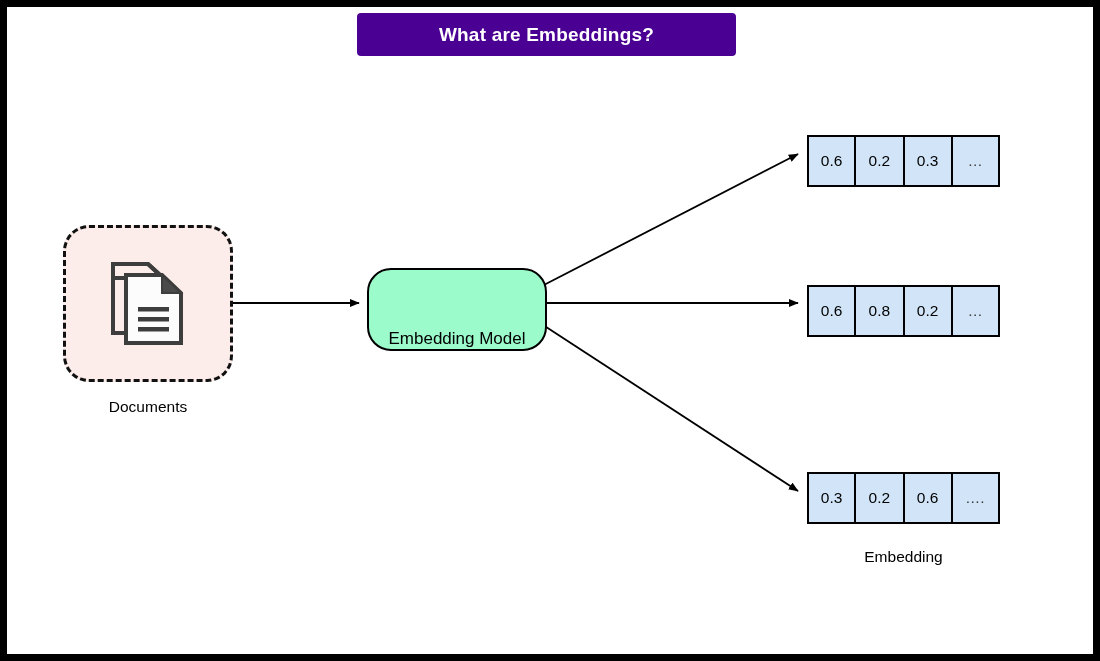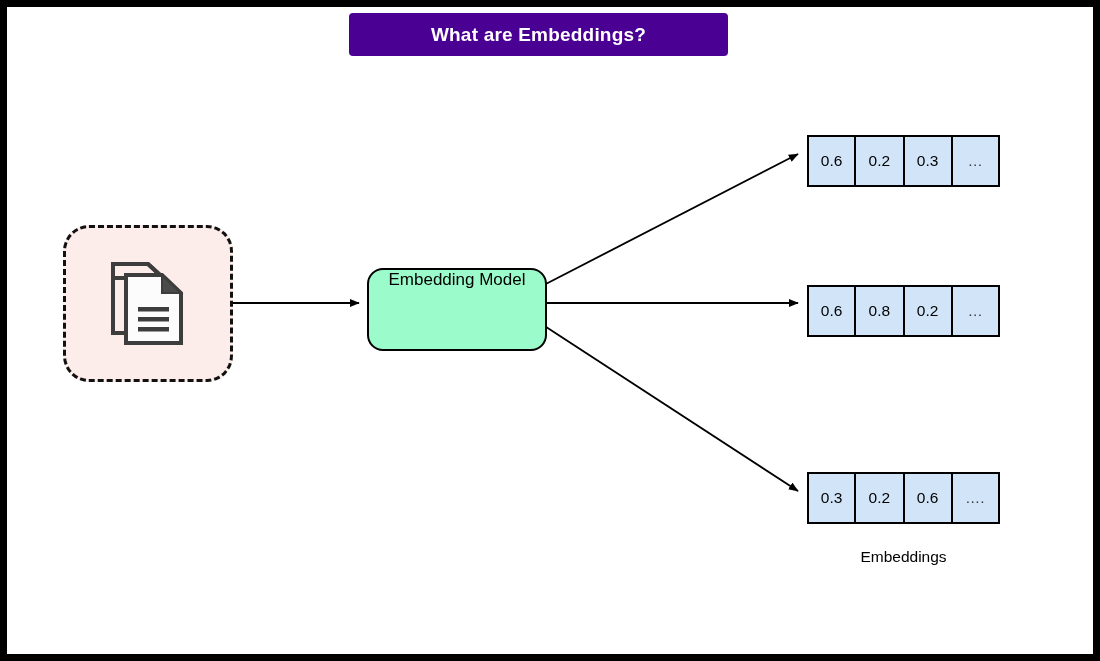--- a/index.html
+++ b/index.html
@@ -27,21 +27,21 @@
     left: 7px;
     top: 7px;
     width: 1086px;
     height: 647px;
     background: #ffffff;
     overflow: hidden;
   }
   
   #title-banner {
     position: absolute;
-    left: 342px;
+    left: 350px;
     top: 6px;
     width: 379px;
     height: 43px;
     background: #4B0094;
     border-radius: 4px;
     display: flex;
     align-items: center;
     justify-content: center;
   }
   #title-banner .title-text {
@@ -83,24 +83,24 @@
   }
   
   #model-node {
     position: absolute;
     left: 360px;
     top: 261px;
     width: 180px;
     height: 83px;
     background: #9BFBCB;
     border: 2px solid #000000;
-    border-radius: 16px;
-    box-sizing: border-box;
-    display: flex;
-    align-items: flex-start;
+    border-radius: 24px;
+    box-sizing: border-box;
+    display: flex;
+    align-items: flex-end;
     justify-content: center;
   }
   #model-node .model-text {
     font-size: 17px;
     color: #000000;
     font-family: "Liberation Sans", sans-serif;
     white-space: nowrap;
   }
   
   .vector-row {
@@ -186,20 +186,21 @@
 
         <path d="M16,14 L52,14 L71,32 L71,82 L16,82 Z" fill="#FCFCFC" stroke="#3d3d3d" stroke-width="4" stroke-linejoin="miter"></path>
 
         <path d="M52,14 L71,32 L52,32 Z" fill="#4a4a4a" stroke="#3d3d3d" stroke-width="2"></path>
 
         <rect x="28" y="46" width="31" height="4.5" fill="#3d3d3d"></rect>
         <rect x="28" y="56" width="31" height="4.5" fill="#3d3d3d"></rect>
         <rect x="28" y="66" width="31" height="4.5" fill="#3d3d3d"></rect>
       </svg>
     </div>
+    <div id="documents-label">Documents</div>
 
     <div id="model-node">
       <span class="model-text">Embedding Model</span>
     </div>
 
     <div class="vector-row" id="vector-row-0">
       <div class="vector-cell">0.6</div>
       <div class="vector-cell">0.2</div>
       <div class="vector-cell">0.3</div>
       <div class="vector-cell ellipsis">...</div>
@@ -212,16 +213,16 @@
       <div class="vector-cell ellipsis">...</div>
     </div>
 
     <div class="vector-row" id="vector-row-2">
       <div class="vector-cell">0.3</div>
       <div class="vector-cell">0.2</div>
       <div class="vector-cell">0.6</div>
       <div class="vector-cell ellipsis">....</div>
     </div>
 
-    <div id="embeddings-label">Embeddings</div>
+    <div id="embeddings-label">Embedding</div>
 
   </div>
 </div>
 
 </body></html>

